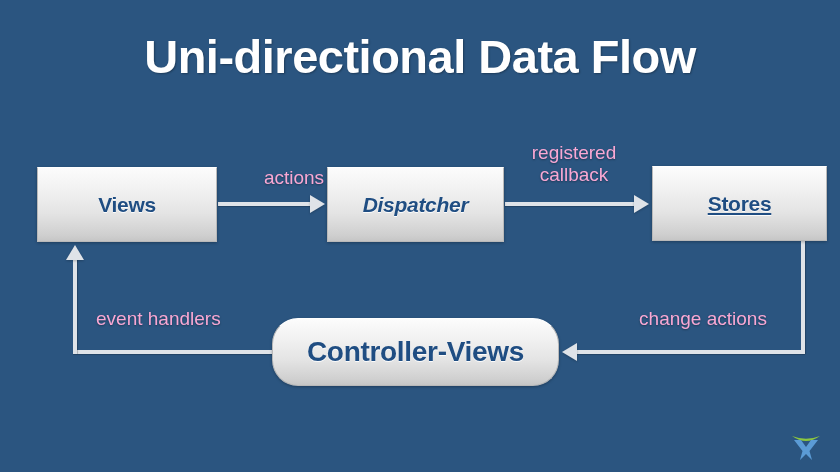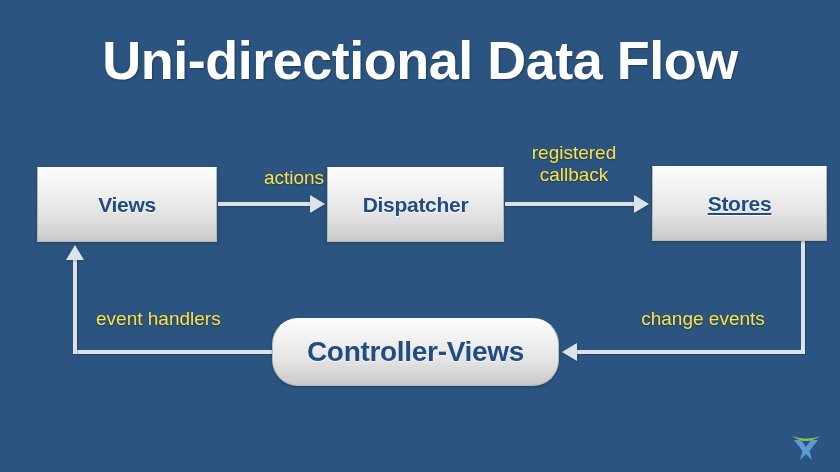--- a/index.html
+++ b/index.html
@@ -20,21 +20,21 @@
     background: #2b5580;
   }
   
   #title {
     position: absolute;
     left: 0;
     top: 32px;
     width: 840px;
     text-align: center;
     color: #ffffff;
-    font-size: 54px;
+    font-size: 47px;
     font-weight: bold;
     letter-spacing: -0.5px;
     line-height: 1.05;
     text-shadow: 1px 1px 2px rgba(0,0,0,0.30);
     white-space: nowrap;
   }
   
   .node {
     position: absolute;
     box-sizing: border-box;
@@ -52,21 +52,21 @@
     justify-content: center;
     color: #1f4d82;
     font-weight: bold;
     font-size: 21px;
     letter-spacing: -0.3px;
     text-shadow: 0 1px 0 rgba(255,255,255,0.85);
     white-space: nowrap;
     z-index: 3;
   }
   #node-views       { left: 37px;  top: 167px; width: 180px; height: 75px; }
-  #node-dispatcher  { left: 327px; top: 167px; width: 177px; height: 75px; }
+  #node-dispatcher  { left: 327px; top: 167px; width: 177px; height: 75px; font-style: italic; }
   #node-stores      { left: 652px; top: 166px; width: 175px; height: 75px; text-decoration: underline; }
   #node-controller  { left: 272px; top: 318px; width: 287px; height: 68px; font-size: 28px; border-radius: 26px; }
 
   
   .line-h {
     position: absolute;
     height: 4px;
     background: #dfe3e8;
     box-shadow: 0 1px 1px rgba(0,0,0,0.22);
     z-index: 2;
@@ -112,21 +112,21 @@
   #edge-change-h      { left: 577px; top: 350px; width: 228px; }
   #edge-change-head   { left: 562px; top: 343px; }
   
   #edge-events-h      { left: 73px;  top: 350px; width: 201px; }
   #edge-events-v      { left: 73px;  top: 258px; height: 96px; }
   #edge-events-head   { left: 66px;  top: 245px; }
 
   
   .edge-label {
     position: absolute;
-    color: #fde047;
+    color: #f9a8d4;
     font-size: 19px;
     line-height: 1.14;
     text-align: center;
     text-shadow: 0 1px 2px rgba(0,0,0,0.35);
     white-space: pre-line;
     z-index: 4;
   }
   #label-actions  { left: 218px; top: 167px; width: 104px; padding-left: 24px; }
   #label-callback { left: 505px; top: 142px; width: 138px; }
   #label-change   { left: 608px; top: 308px; width: 190px; }
@@ -164,21 +164,21 @@
   <div class="arrowhead arrow-up" id="edge-events-head"></div>
 
   <div class="node" id="node-views">Views</div>
   <div class="node" id="node-dispatcher">Dispatcher</div>
   <div class="node" id="node-stores">Stores</div>
   <div class="node" id="node-controller">Controller-Views</div>
 
   <div class="edge-label" id="label-actions">actions</div>
   <div class="edge-label" id="label-callback">registered
 callback</div>
-  <div class="edge-label" id="label-change">change events</div>
+  <div class="edge-label" id="label-change">change actions</div>
   <div class="edge-label" id="label-events">event handlers</div>
 
   <svg id="logo" viewBox="0 0 36 36">
     <path d="M4 8 Q18 18 32 8 Q18 13.5 4 8 Z" fill="#8cc63f"></path>
     <path d="M6 12 L13 12 L18 19 L23 12 L30 12 L21.5 23 L24 32 L18 26 L12 32 L14.5 23 Z" fill="#5b9bd5"></path>
   </svg>
 
 </div>
 
 </body></html>

